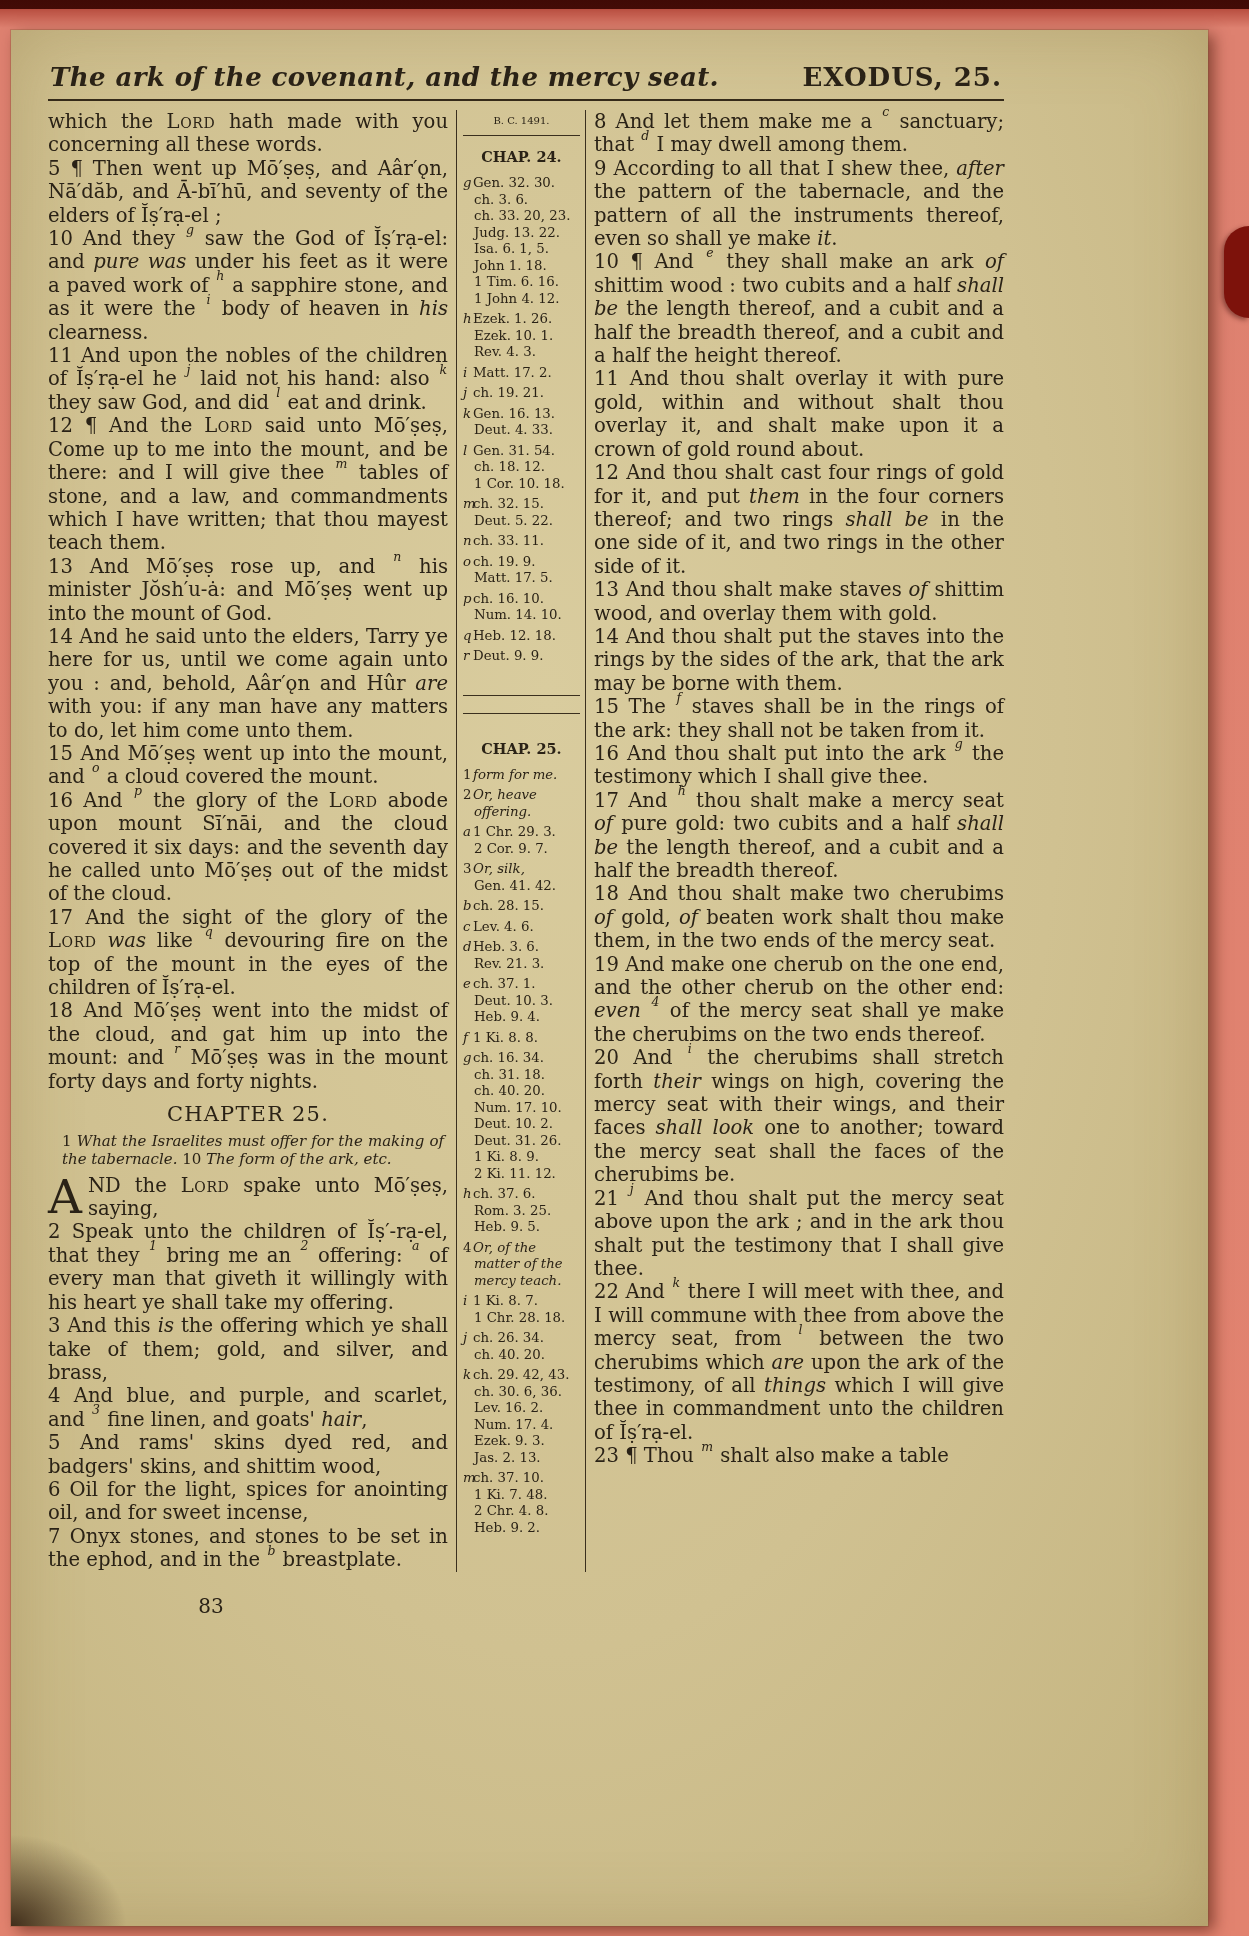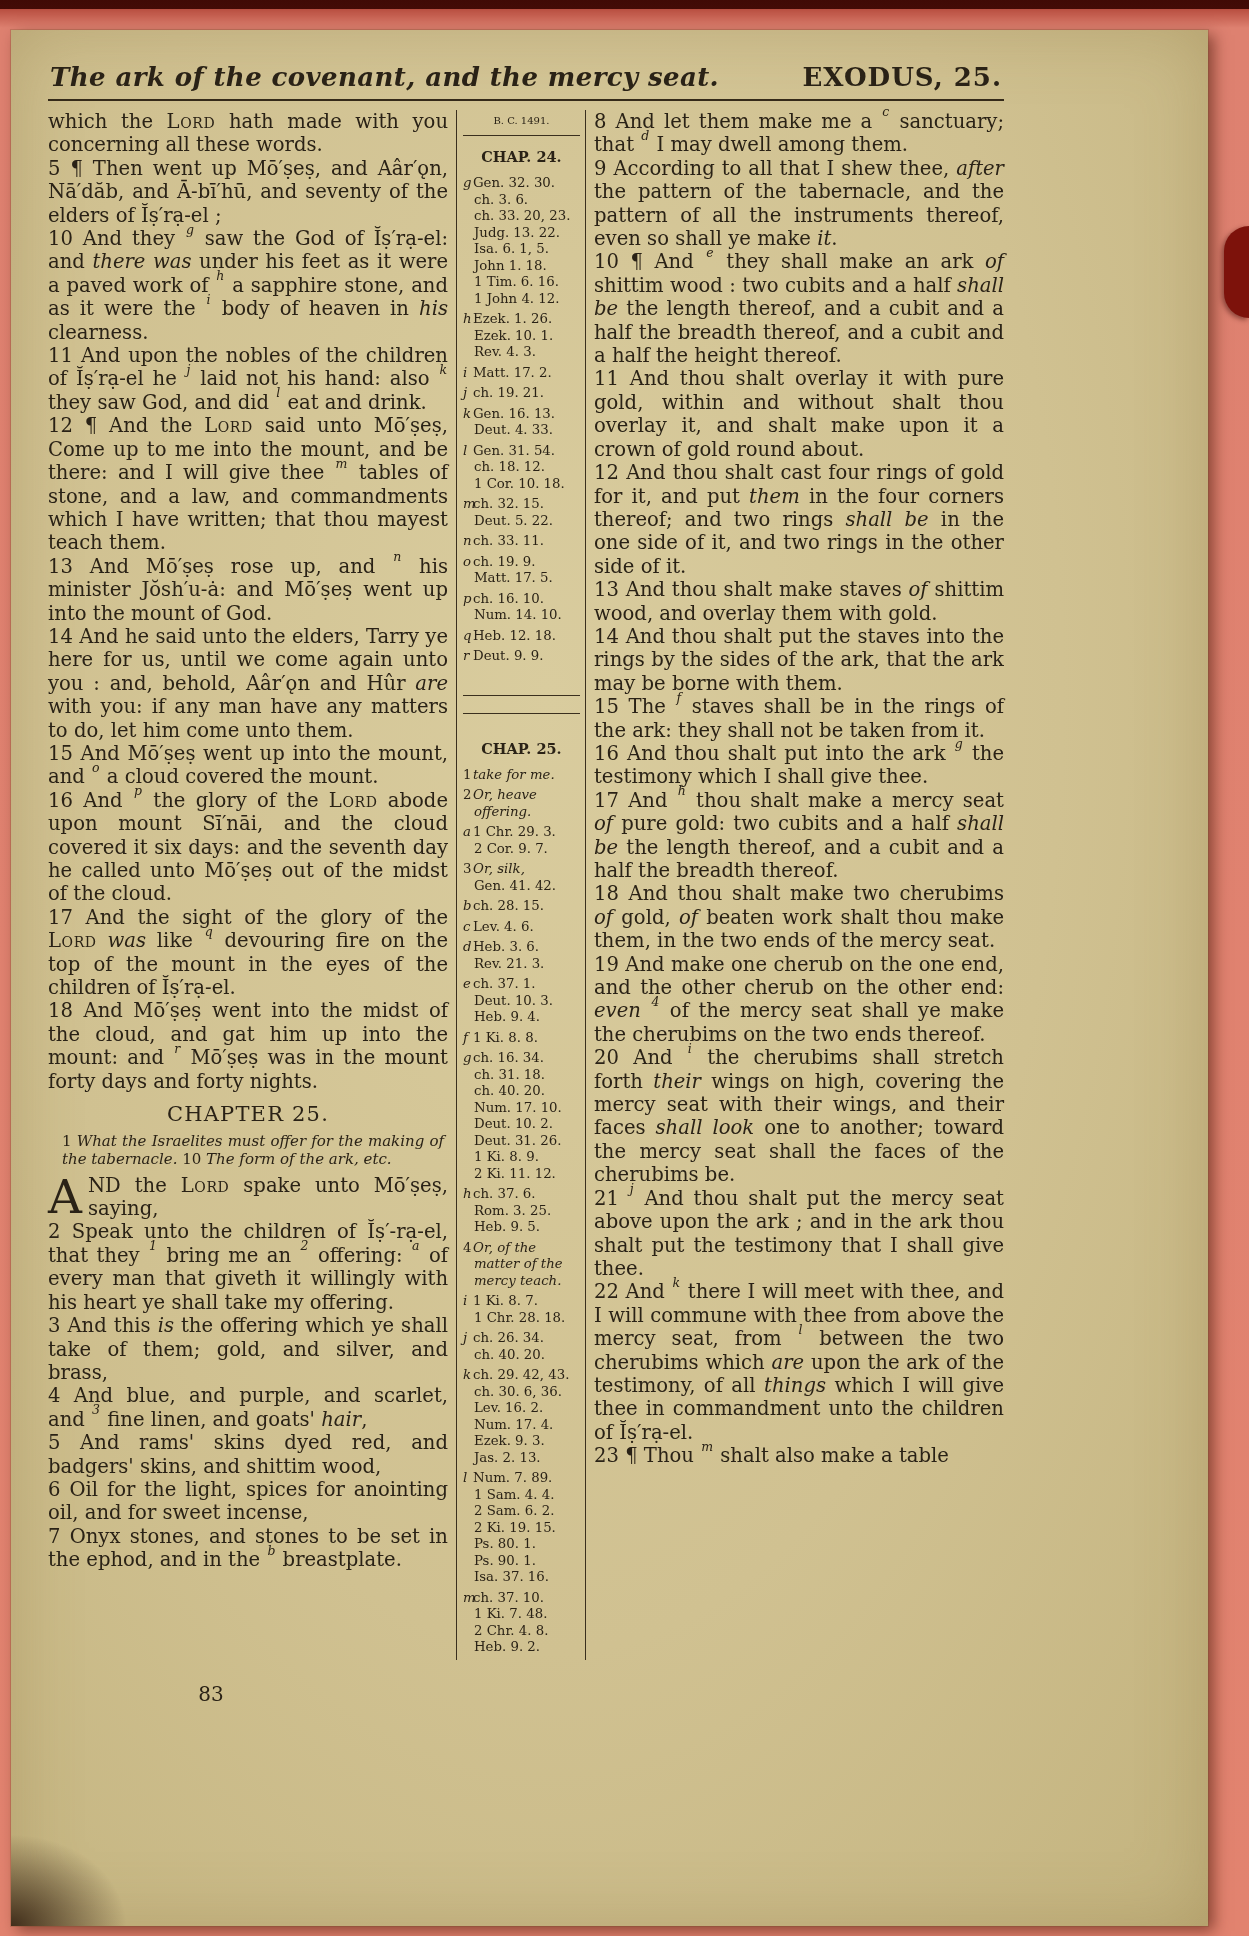--- a/index.html
+++ b/index.html
@@ -71,21 +71,21 @@
   <div class="text-block">
     <div class="page-header">
       <div class="running-title">The ark of the covenant, and the mercy seat.</div>
       <div class="book-title">EXODUS, 25.</div>
     </div>
     <hr class="header-rule">
     <div class="columns">
       <div class="col col-left">
           <p class="verse">which the <span class="sc">Lord</span> hath made with you concerning all these words.</p>
           <p class="verse">5 ¶ Then went up Mō′ṣeṣ, and Aâr′ǫn, Nā′dăb, and Ā-bī′hū, and seventy of the elders of Ĭṣ′rạ-el ;</p>
-          <p class="verse">10 And they <sup class="rf">g</sup> saw the God of Ĭṣ′rạ-el: and <i>there was</i> under his feet as it were a paved work of <sup class="rf">h</sup> a sapphire stone, and as it were the <sup class="rf">i</sup> body of heaven in <i>his</i> clearness.</p>
+          <p class="verse">10 And they <sup class="rf">g</sup> saw the God of Ĭṣ′rạ-el: and <i>pure was</i> under his feet as it were a paved work of <sup class="rf">h</sup> a sapphire stone, and as it were the <sup class="rf">i</sup> body of heaven in <i>his</i> clearness.</p>
           <p class="verse">11 And upon the nobles of the children of Ĭṣ′rạ-el he <sup class="rf">j</sup> laid not his hand: also <sup class="rf">k</sup> they saw God, and did <sup class="rf">l</sup> eat and drink.</p>
           <p class="verse">12 ¶ And the <span class="sc">Lord</span> said unto Mō′ṣeṣ, Come up to me into the mount, and be there: and I will give thee <sup class="rf">m</sup> tables of stone, and a law, and commandments which I have written; that thou mayest teach them.</p>
           <p class="verse">13 And Mō′ṣeṣ rose up, and <sup class="rf">n</sup> his minister Jŏsh′u-ȧ: and Mō′ṣeṣ went up into the mount of God.</p>
           <p class="verse">14 And he said unto the elders, Tarry ye here for us, until we come again unto you : and, behold, Aâr′ǫn and Hûr <i>are</i> with you: if any man have any matters to do, let him come unto them.</p>
           <p class="verse">15 And Mō′ṣeṣ went up into the mount, and <sup class="rf">o</sup> a cloud covered the mount.</p>
           <p class="verse">16 And <sup class="rf">p</sup> the glory of the <span class="sc">Lord</span> abode upon mount Sī′nāi, and the cloud covered it six days: and the seventh day he called unto Mō′ṣeṣ out of the midst of the cloud.</p>
           <p class="verse">17 And the sight of the glory of the <span class="sc">Lord</span> <i>was</i> like <sup class="rf">q</sup> devouring fire on the top of the mount in the eyes of the children of Ĭṣ′rạ-el.</p>
           <p class="verse">18 And Mō′ṣeṣ went into the midst of the cloud, and gat him up into the mount: and <sup class="rf">r</sup> Mō′ṣeṣ was in the mount forty days and forty nights.</p>
           <div class="chapter-heading">CHAPTER 25.</div>
           <p class="chapter-summary">1 <i>What the Israelites must offer for the making of the tabernacle.</i> 10 <i>The form of the ark, etc.</i></p>
@@ -127,21 +127,21 @@
 Matt. 17. 5.</span></div>
             <div class="ref-entry"><span class="ref-marker">p</span><span class="ref-lines">ch. 16. 10.
 Num. 14. 10.</span></div>
             <div class="ref-entry"><span class="ref-marker">q</span><span class="ref-lines">Heb. 12. 18.</span></div>
             <div class="ref-entry"><span class="ref-marker">r</span><span class="ref-lines">Deut. 9. 9.</span></div>
             <div class="section-divider">
               <div class="divider-line"></div>
               <div class="divider-line second"></div>
             </div>
             <div class="ref-section-heading">CHAP. 25.</div>
-            <div class="ref-entry"><span class="ref-marker num">1</span><span class="ref-lines"><i>take for me.</i></span></div>
+            <div class="ref-entry"><span class="ref-marker num">1</span><span class="ref-lines"><i>form for me.</i></span></div>
             <div class="ref-entry"><span class="ref-marker num">2</span><span class="ref-lines"><i>Or, heave</i>
 <i>offering.</i></span></div>
             <div class="ref-entry"><span class="ref-marker">a</span><span class="ref-lines">1 Chr. 29. 3.
 2 Cor. 9. 7.</span></div>
             <div class="ref-entry"><span class="ref-marker num">3</span><span class="ref-lines"><i>Or, silk,</i>
 Gen. 41. 42.</span></div>
             <div class="ref-entry"><span class="ref-marker">b</span><span class="ref-lines">ch. 28. 15.</span></div>
             <div class="ref-entry"><span class="ref-marker">c</span><span class="ref-lines">Lev. 4. 6.</span></div>
             <div class="ref-entry"><span class="ref-marker">d</span><span class="ref-lines">Heb. 3. 6.
 Rev. 21. 3.</span></div>
@@ -166,27 +166,20 @@
             <div class="ref-entry"><span class="ref-marker">i</span><span class="ref-lines">1 Ki. 8. 7.
 1 Chr. 28. 18.</span></div>
             <div class="ref-entry"><span class="ref-marker">j</span><span class="ref-lines">ch. 26. 34.
 ch. 40. 20.</span></div>
             <div class="ref-entry"><span class="ref-marker">k</span><span class="ref-lines">ch. 29. 42, 43.
 ch. 30. 6, 36.
 Lev. 16. 2.
 Num. 17. 4.
 Ezek. 9. 3.
 Jas. 2. 13.</span></div>
-            <div class="ref-entry"><span class="ref-marker">l</span><span class="ref-lines">Num. 7. 89.
-1 Sam. 4. 4.
-2 Sam. 6. 2.
-2 Ki. 19. 15.
-Ps. 80. 1.
-Ps. 90. 1.
-Isa. 37. 16.</span></div>
             <div class="ref-entry"><span class="ref-marker">m</span><span class="ref-lines">ch. 37. 10.
 1 Ki. 7. 48.
 2 Chr. 4. 8.
 Heb. 9. 2.</span></div>
           </div>
       </div>
       <div class="col col-right">
           <p class="verse">8 And let them make me a <sup class="rf">c</sup> sanctuary; that <sup class="rf">d</sup> I may dwell among them.</p>
           <p class="verse">9 According to all that I shew thee, <i>after</i> the pattern of the tabernacle, and the pattern of all the instruments thereof, even so shall ye make <i>it</i>.</p>
           <p class="verse">10 ¶ And <sup class="rf">e</sup> they shall make an ark <i>of</i> shittim wood : two cubits and a half <i>shall be</i> the length thereof, and a cubit and a half the breadth thereof, and a cubit and a half the height thereof.</p>

